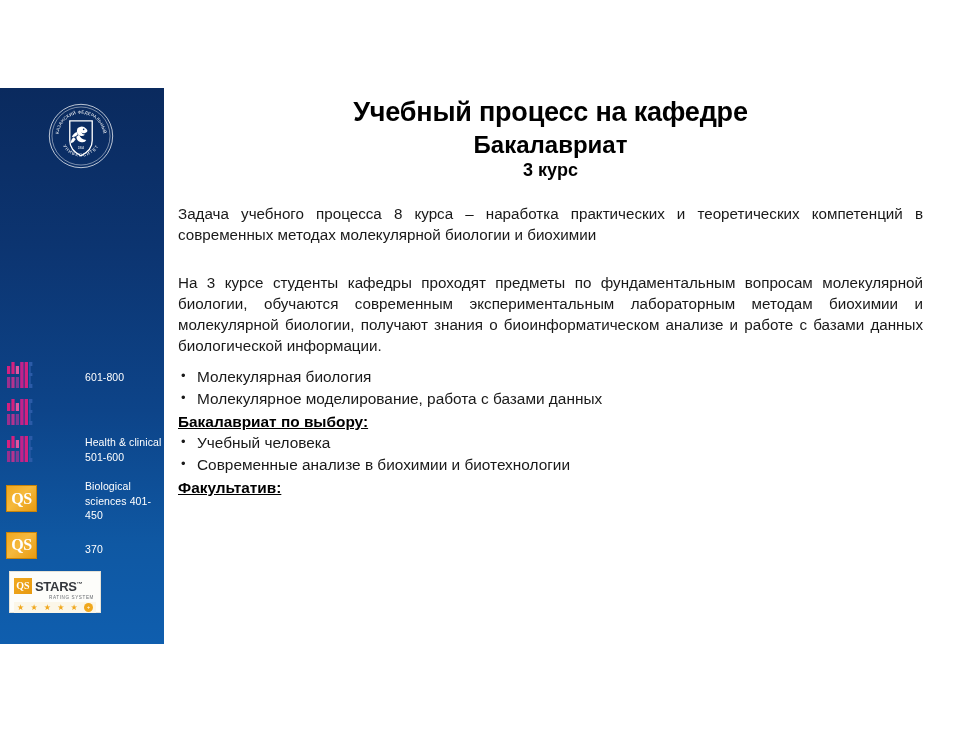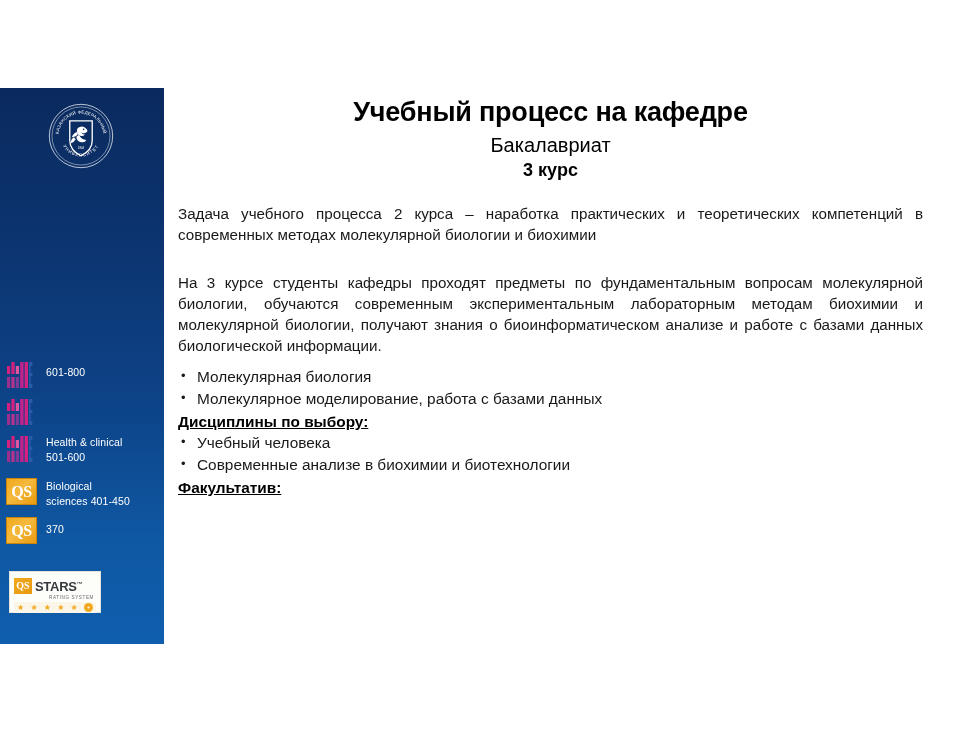--- a/index.html
+++ b/index.html
@@ -41,22 +41,23 @@
   
   #rankings {
     position: absolute;
     left: 6px;
     top: 272px;
     width: 158px;
   }
 
   .rank-row {
     display: flex;
-    align-items: flex-start;
+    align-items: center;
     margin-bottom: 7px;
+    gap: 39px;
   }
 
   .rank-badge {
     flex: 0 0 auto;
     width: 31px;
     height: 30px;
     margin-right: 9px;
   }
 
   .rank-text {
@@ -166,22 +167,22 @@
   #title-block { text-align: center; }
 
   #title-main {
     font-size: 27px;
     font-weight: bold;
     color: #000000;
     line-height: 34px;
     letter-spacing: -0.2px;
   }
   #title-sub1 {
-    font-size: 20px;
-    font-weight: normal;
+    font-size: 24px;
+    font-weight: bold;
     color: #000000;
     line-height: 26px;
     margin-top: 3px;
   }
   #title-sub2 {
     font-size: 18px;
     font-weight: bold;
     color: #000000;
     line-height: 24px;
   }
@@ -363,33 +364,33 @@
   </div>
 
   <div id="content">
 
     <div id="title-block">
       <div id="title-main">Учебный процесс  на кафедре</div>
       <div id="title-sub1">Бакалавриат</div>
       <div id="title-sub2">3 курс</div>
     </div>
 
-    <p class="para">Задача учебного процесса 2 курса – наработка практических и теоретических компетенций в современных методах молекулярной биологии и биохимии</p>
+    <p class="para">Задача учебного процесса 8 курса – наработка практических и теоретических компетенций в современных методах молекулярной биологии и биохимии</p>
 
     <p class="para second">На 3 курсе студенты кафедры проходят предметы по фундаментальным вопросам молекулярной биологии, обучаются современным экспериментальным лабораторным методам  биохимии и молекулярной биологии, получают знания о биоинформатическом анализе и работе с базами данных биологической информации.</p>
 
     <div id="lists">
 
       <div>
         <div class="bullet-item">Молекулярная биология</div>
         <div class="bullet-item">Молекулярное моделирование, работа с базами данных</div>
       </div>
 
       <div>
-        <div class="list-head">Дисциплины по выбору:</div>
+        <div class="list-head">Бакалавриат по выбору:</div>
         <div class="bullet-item">Учебный человека</div>
         <div class="bullet-item">Современные анализе в биохимии и биотехнологии</div>
       </div>
 
       <div>
         <div class="list-head">Факультатив:</div>
       </div>
 
     </div>
   </div>

